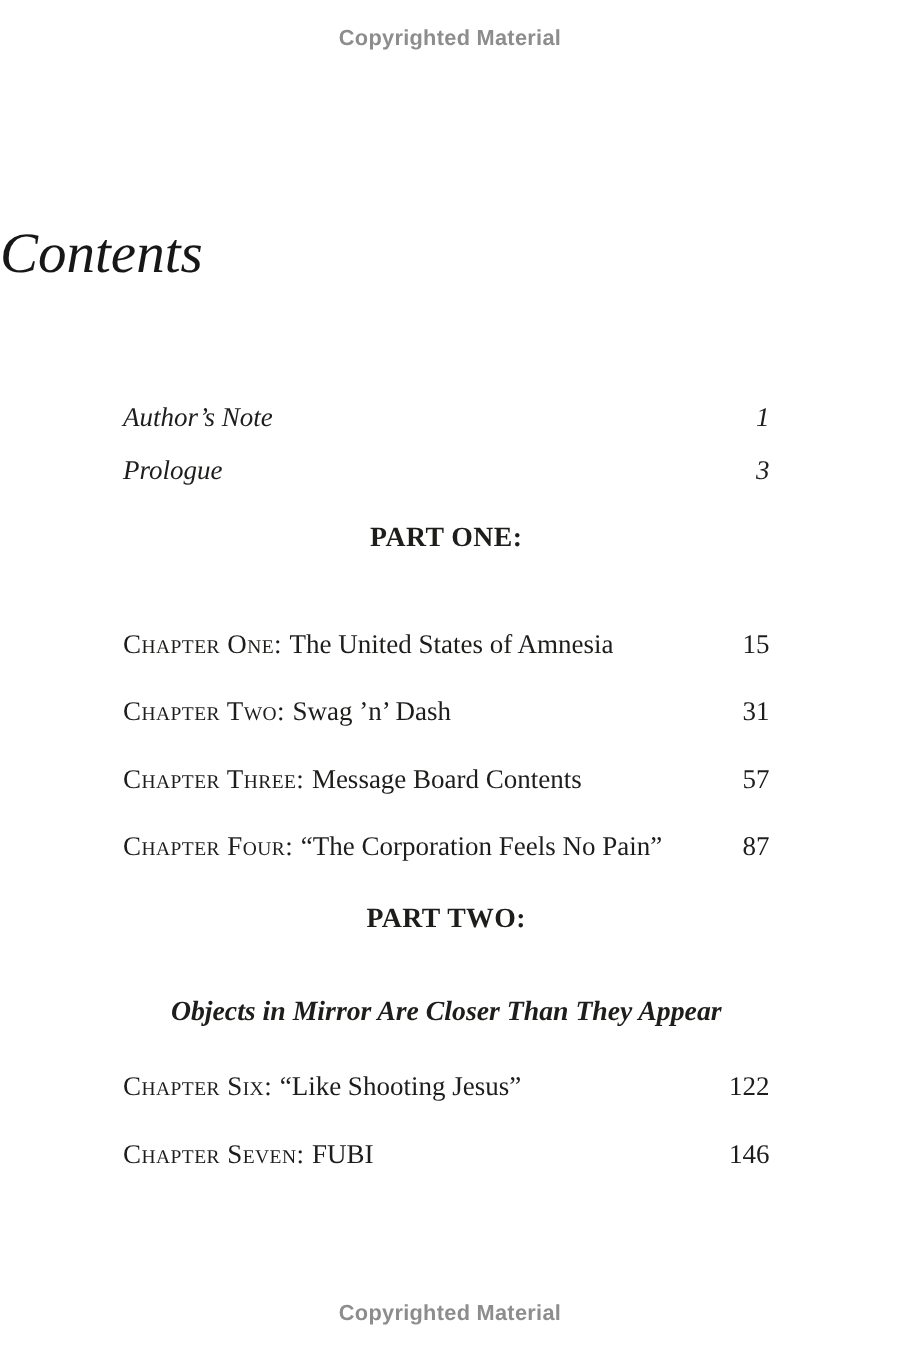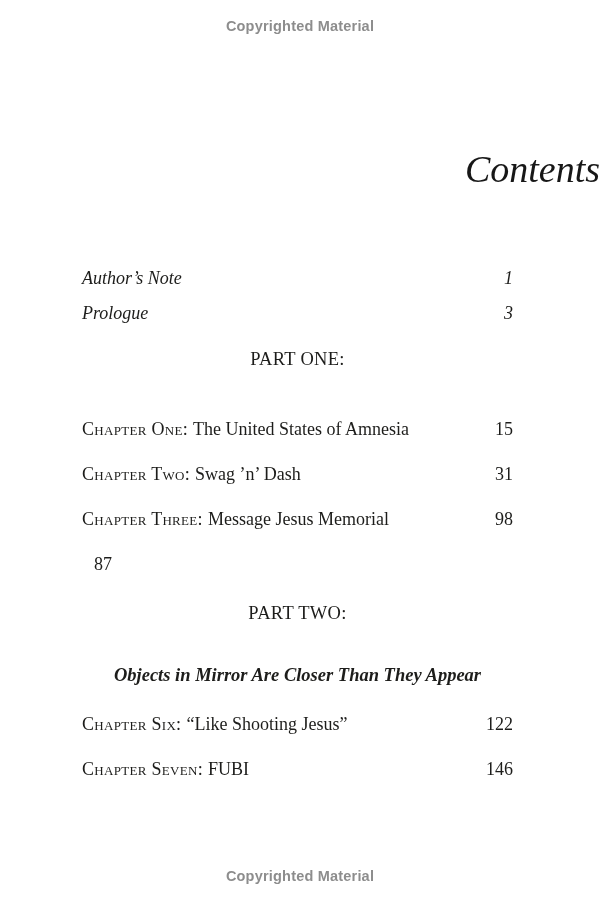--- a/index.html
+++ b/index.html
@@ -23,21 +23,21 @@
     color: #8d8d8d;
     letter-spacing: 0.2px;
   }
   .watermark.top { top: 16px; }
   .watermark.bottom { top: 866px; }
   .title {
     position: absolute;
     left: 0; right: 0;
     top: 146px;
     margin: 0;
-    text-align: right;
+    text-align: left;
     font-family: "Liberation Serif", serif;
     font-weight: normal;
     font-style: italic;
     font-size: 38px;
     line-height: 46px;
     color: #171717;
   }
   .toc {
     position: absolute;
     left: 82px;
@@ -55,21 +55,21 @@
     line-height: 24px;
   }
   .row.fm { font-style: italic; font-size: 18px; }
   .row .label { text-align: left; }
   .row .pagenum { text-align: right; padding-left: 12px; white-space: nowrap; }
   .smallcaps { font-variant: small-caps; letter-spacing: 0.3px; margin-right: 0.28em; }
   .part-heading {
     position: absolute;
     left: 0; right: 0;
     text-align: center;
-    font-weight: normal;
+    font-weight: bold;
     font-size: 18.5px;
     line-height: 22px;
     letter-spacing: 0.3px;
   }
   .part-subtitle {
     position: absolute;
     left: 0; right: 0;
     text-align: center;
     font-weight: bold;
     font-style: italic;
@@ -101,24 +101,25 @@
 
     <div class="row" style="top:417px">
       <span class="label"><span class="smallcaps">Chapter One:</span><span>The United States of Amnesia</span></span>
       <span class="pagenum">15</span>
     </div>
     <div class="row" style="top:462px">
       <span class="label"><span class="smallcaps">Chapter Two:</span><span>Swag ’n’ Dash</span></span>
       <span class="pagenum">31</span>
     </div>
     <div class="row" style="top:507px">
-      <span class="label"><span class="smallcaps">Chapter Three:</span><span>Message Jesus Memorial</span></span>
-      <span class="pagenum">98</span>
+      <span class="label"><span class="smallcaps">Chapter Three:</span><span>Message Board Contents</span></span>
+      <span class="pagenum">57</span>
     </div>
     <div class="row" style="top:552px">
+      <span class="label"><span class="smallcaps">Chapter Four:</span><span>“The Corporation Feels No Pain”</span></span>
       <span class="pagenum">87</span>
     </div>
 
     <div class="part-heading" style="top:602px">PART TWO:</div>
     <div class="part-subtitle" style="top:664px">Objects in Mirror Are Closer Than They Appear</div>
 
     <div class="row" style="top:712px">
       <span class="label"><span class="smallcaps">Chapter Six:</span><span>“Like Shooting Jesus”</span></span>
       <span class="pagenum">122</span>
     </div>

